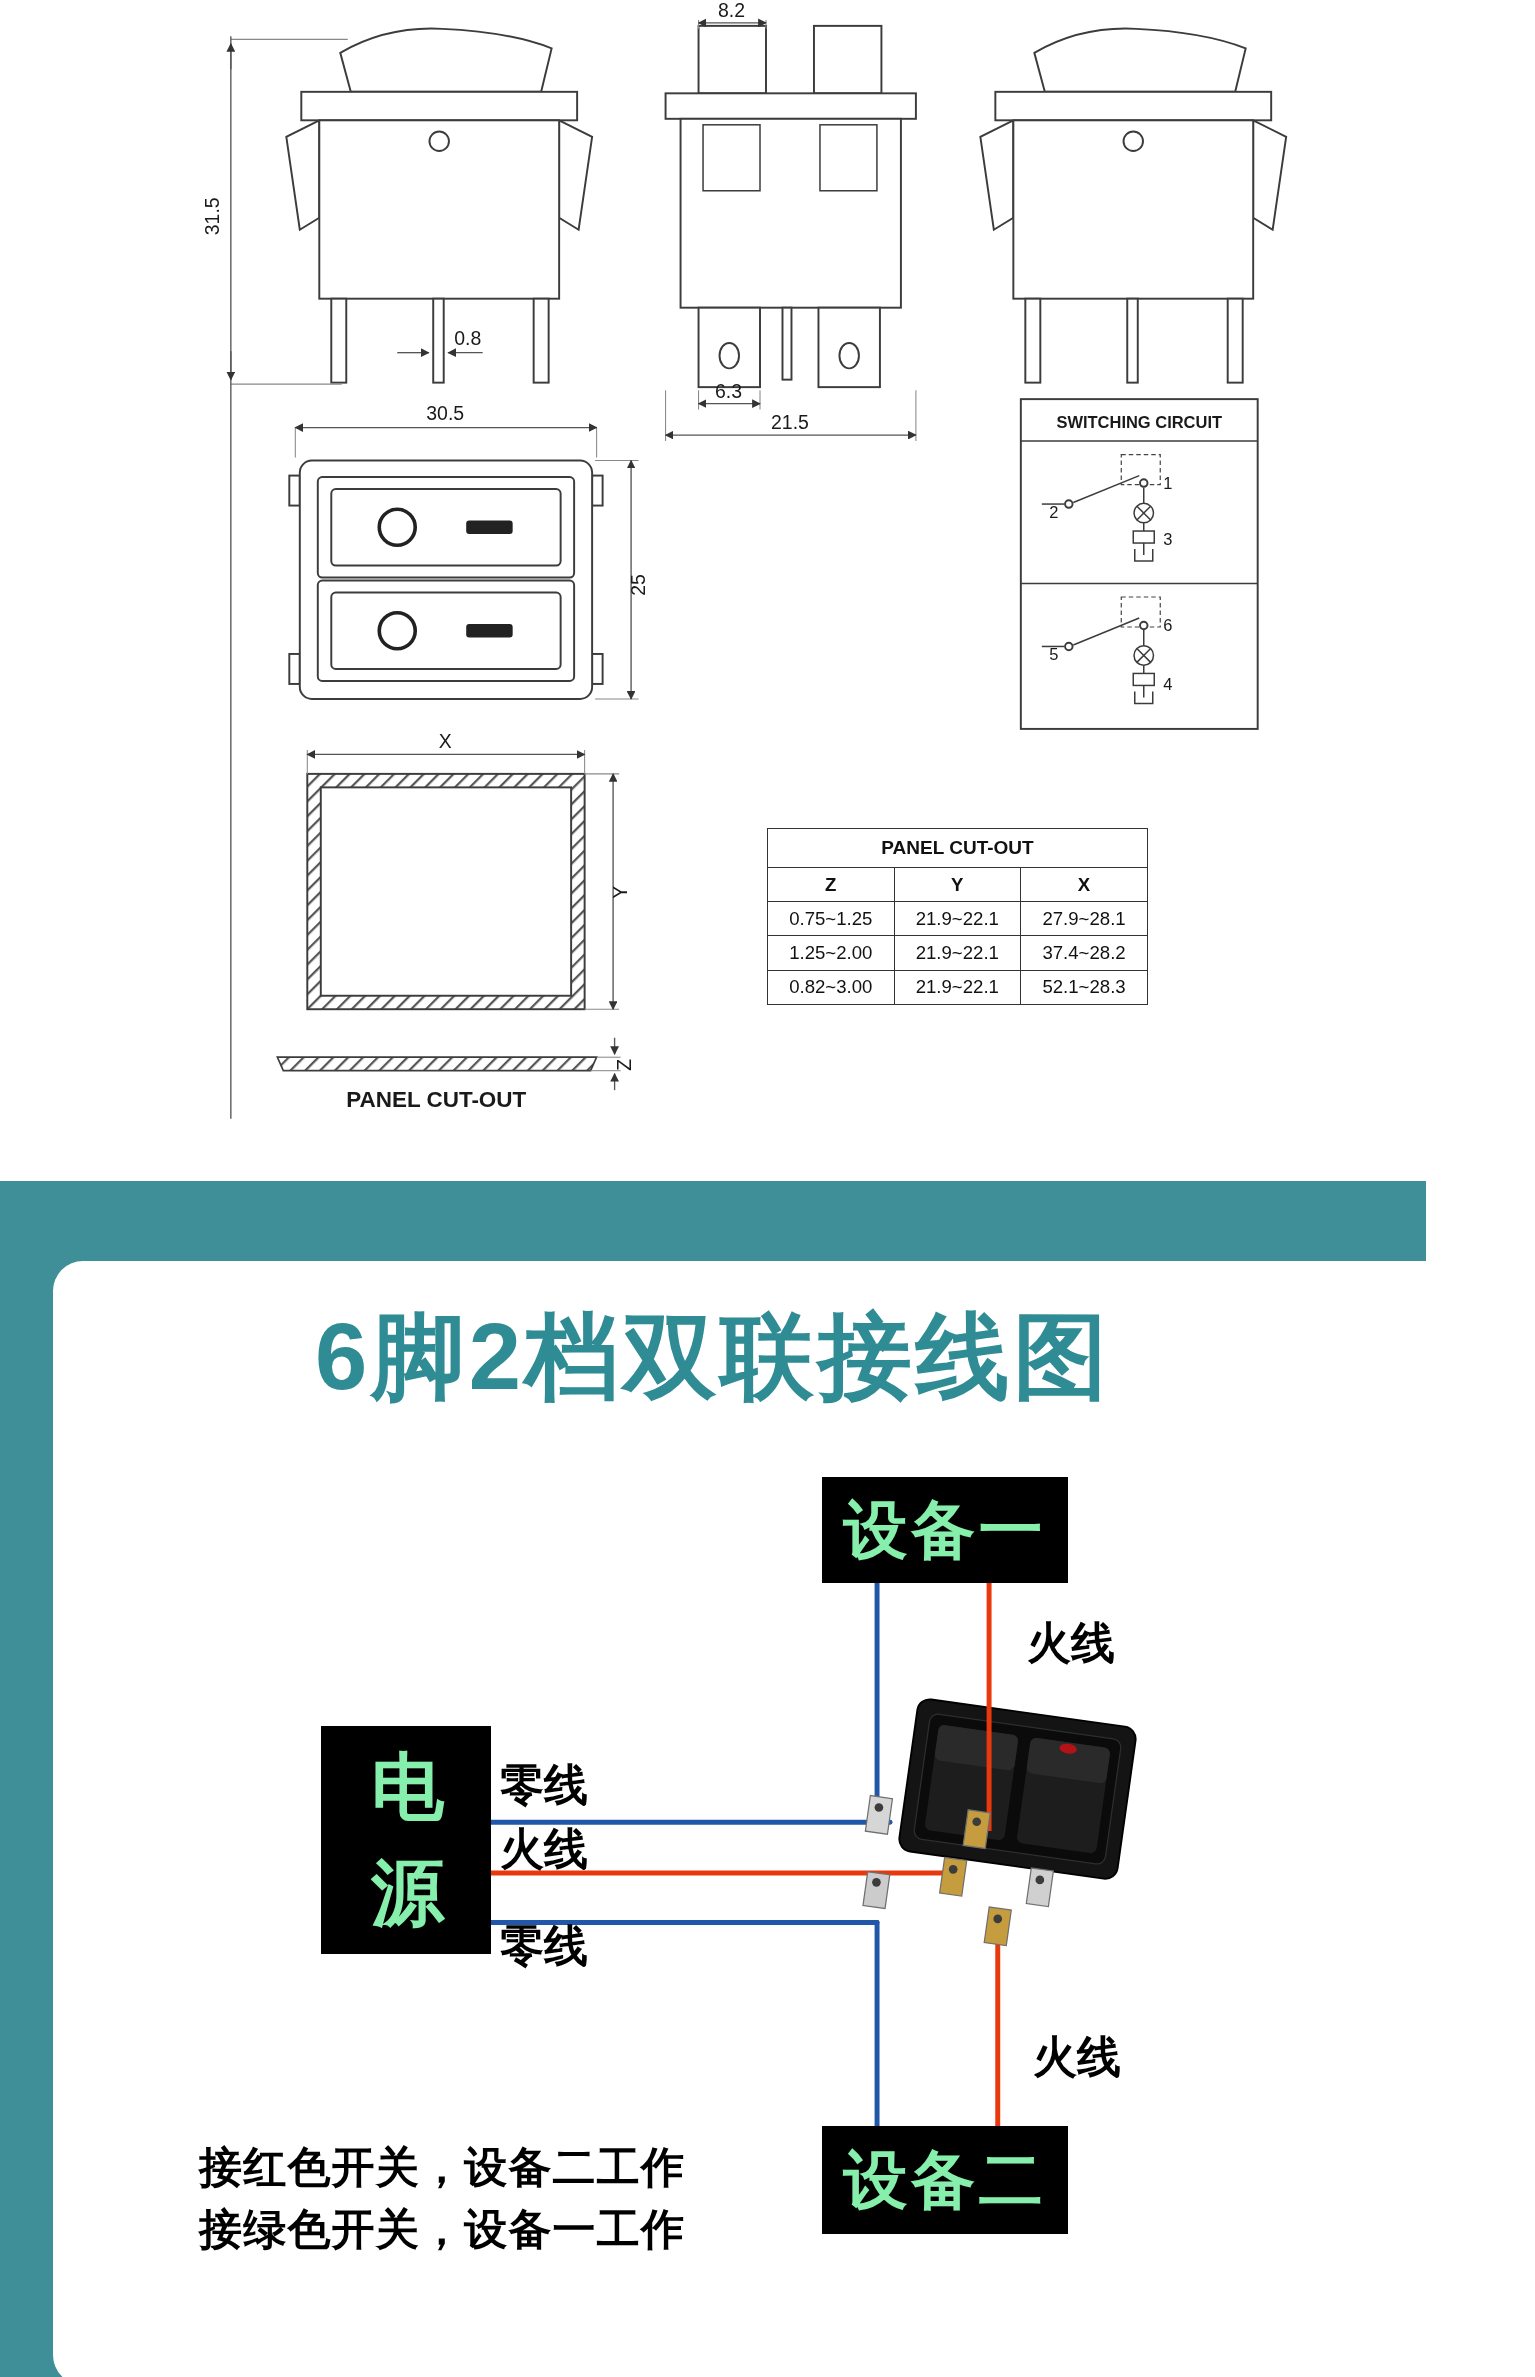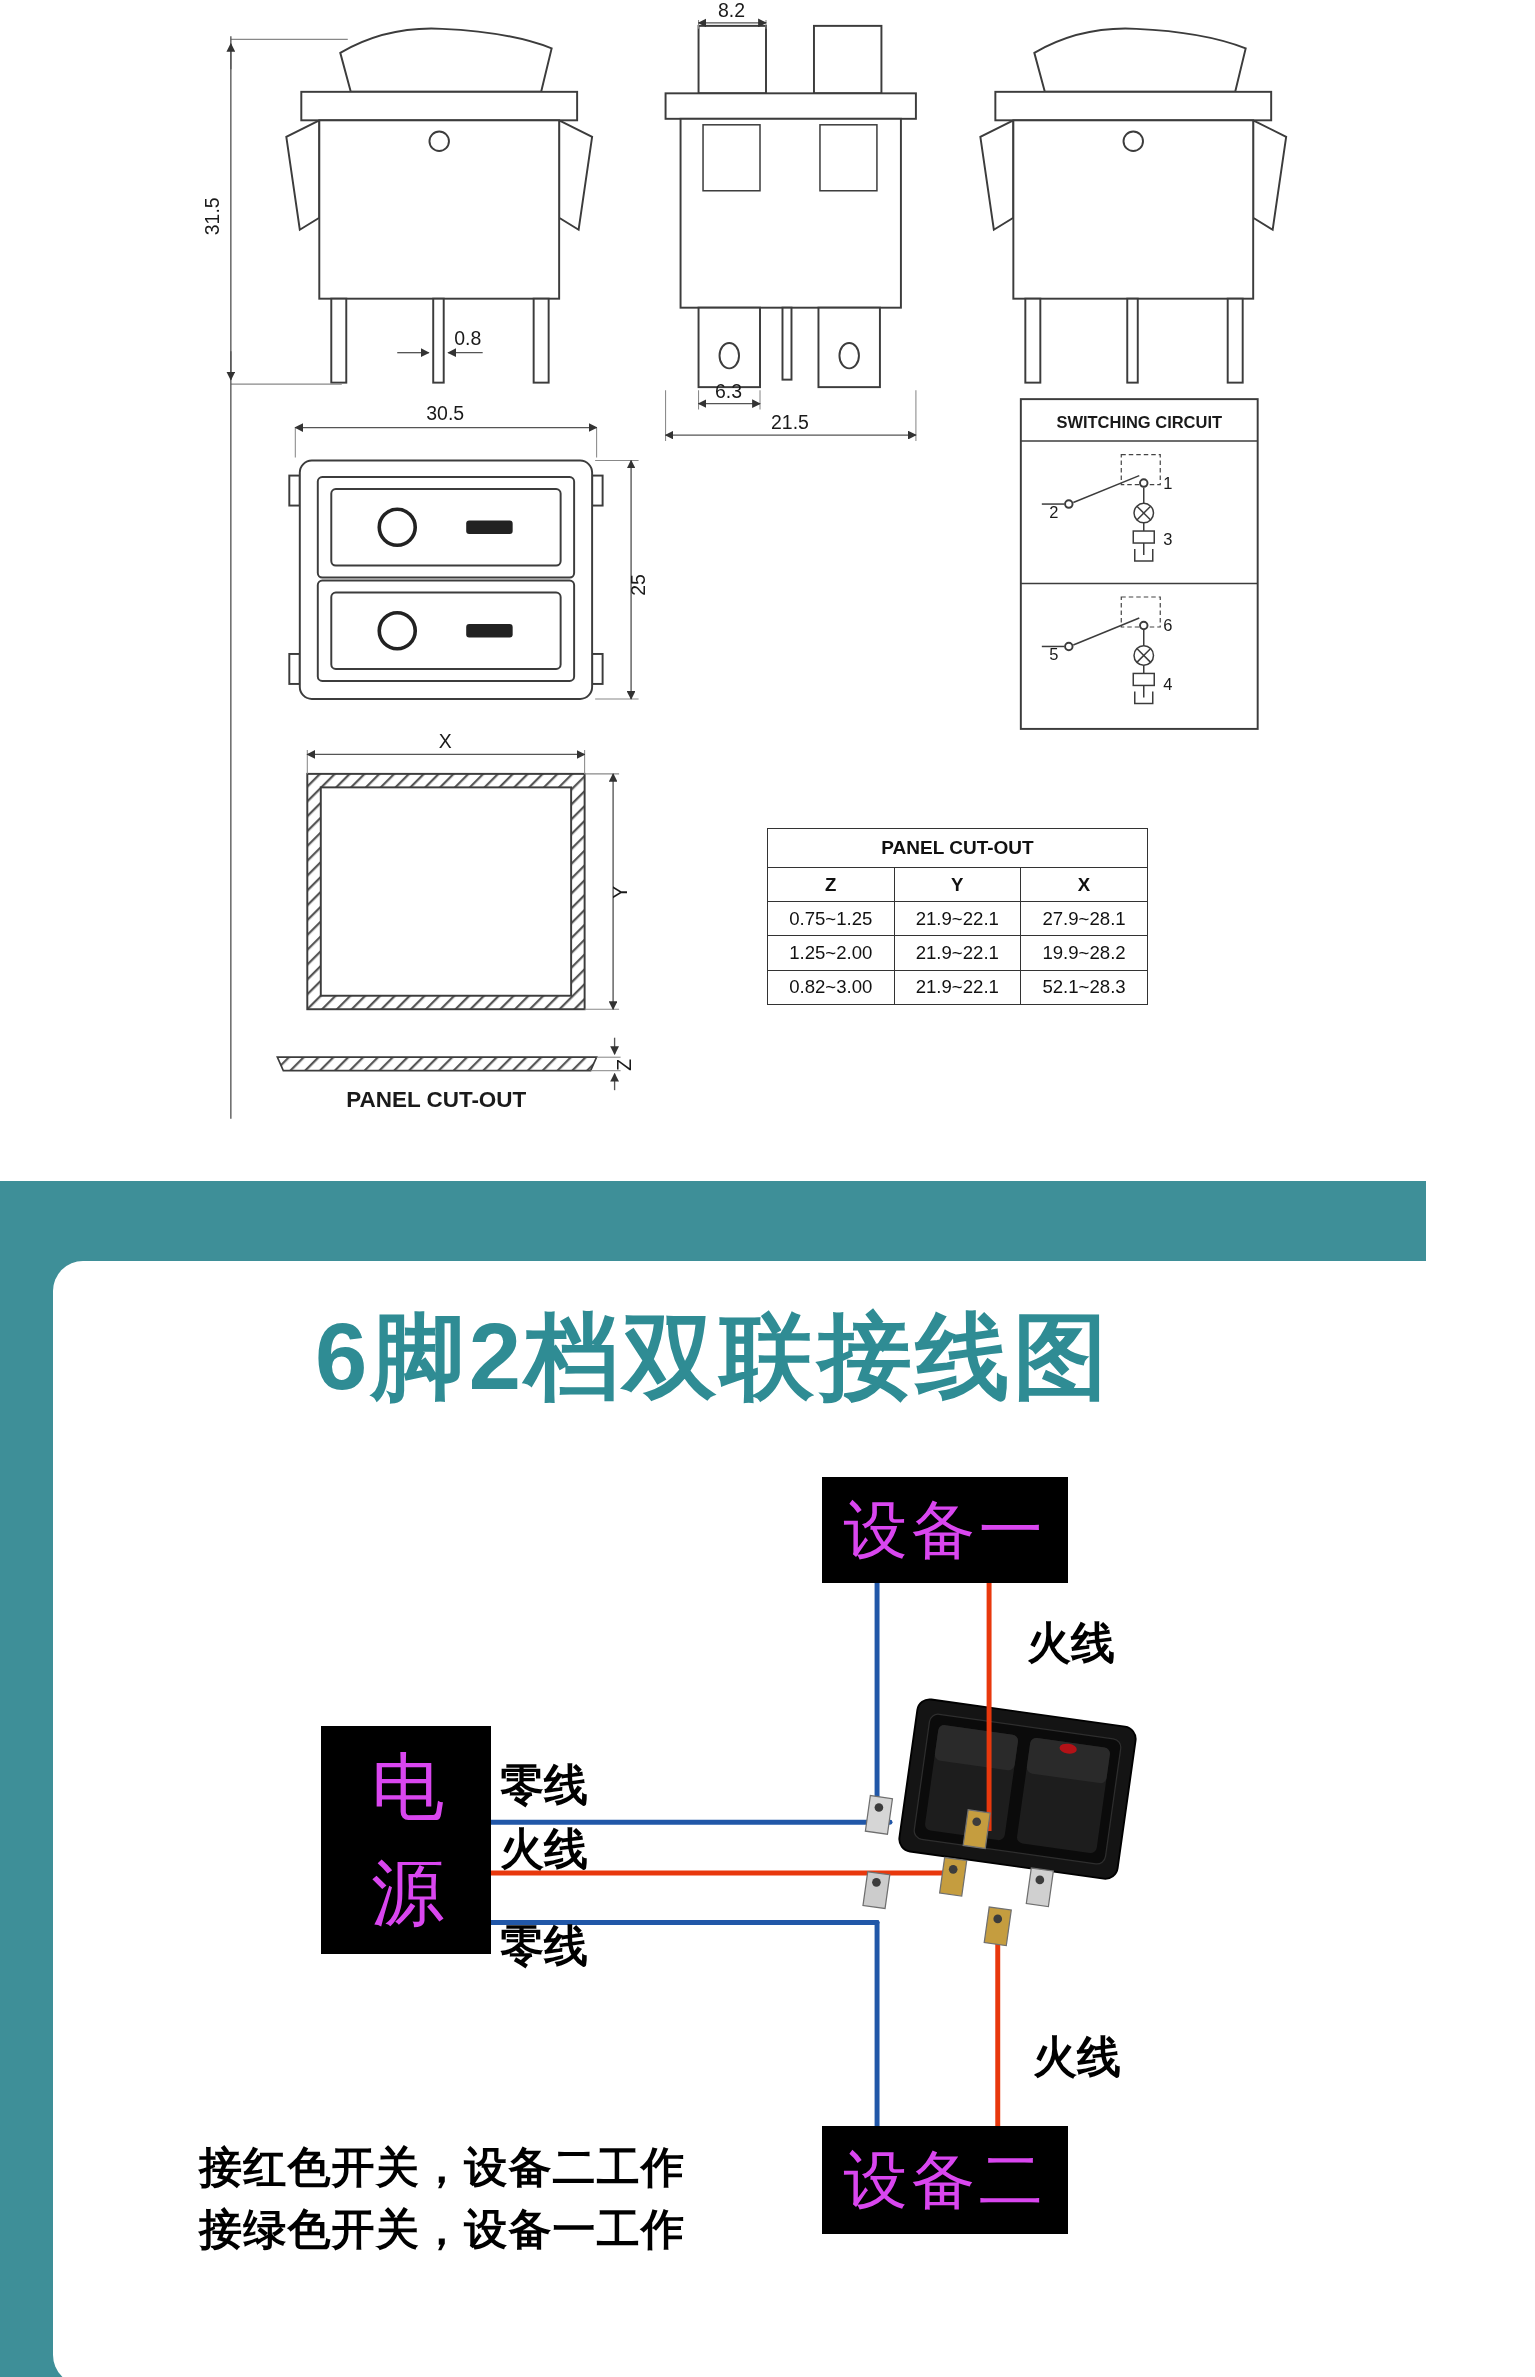--- a/index.html
+++ b/index.html
@@ -41,21 +41,21 @@
     background:#ffffff; border-radius:30px;
   }
   .w-title {
     position:absolute; top:113px; left:0; width:100%; text-align:center;
     font-size:94px; font-weight:bold; color:#2F8C94; letter-spacing:3.7px;
   }
   .wires-svg { position:absolute; top:0; left:0; }
   .wblue { stroke:#2157A8; stroke-width:8; }
   .wred  { stroke:#E8380D; stroke-width:8; }
   .blackbox {
-    position:absolute; background:#000; color:#d946ef; font-weight:normal;
+    position:absolute; background:#000; color:#86efac; font-weight:bold;
     display:flex; align-items:center; justify-content:center;
   }
   .device1 { left:822px; top:296px;  width:246px; height:106px; font-size:64px; letter-spacing:3.7px; }
   .device2 { left:822px; top:945px; width:246px; height:108px; font-size:64px; letter-spacing:3.7px; }
   .power   { left:321px;  top:545px;  width:170px; height:228px; font-size:73px; }
   .power .stack { width:1.05em; word-break:break-all; text-align:right; line-height:1.45; }
   .wire-label { position:absolute; font-size:44px; font-weight:600; color:#000000; }
   .lbl-live-top    { left:1027px; top:433px;  }
   .lbl-neutral-1   { left:500px;  top:575px;  }
   .lbl-live-mid    { left:500px;  top:639px; }
@@ -258,21 +258,21 @@
       <td class="hdr">X</td>
     </tr>
     <tr>
       <td>0.75~1.25</td>
       <td>21.9~22.1</td>
       <td>27.9~28.1</td>
     </tr>
     <tr>
       <td>1.25~2.00</td>
       <td>21.9~22.1</td>
-      <td>19.9~28.2</td>
+      <td>37.4~28.2</td>
     </tr>
     <tr>
       <td>0.82~3.00</td>
       <td>21.9~22.1</td>
       <td>52.1~28.3</td>
     </tr>
   </tbody>
     </table>
 
   <div class="wiring">

